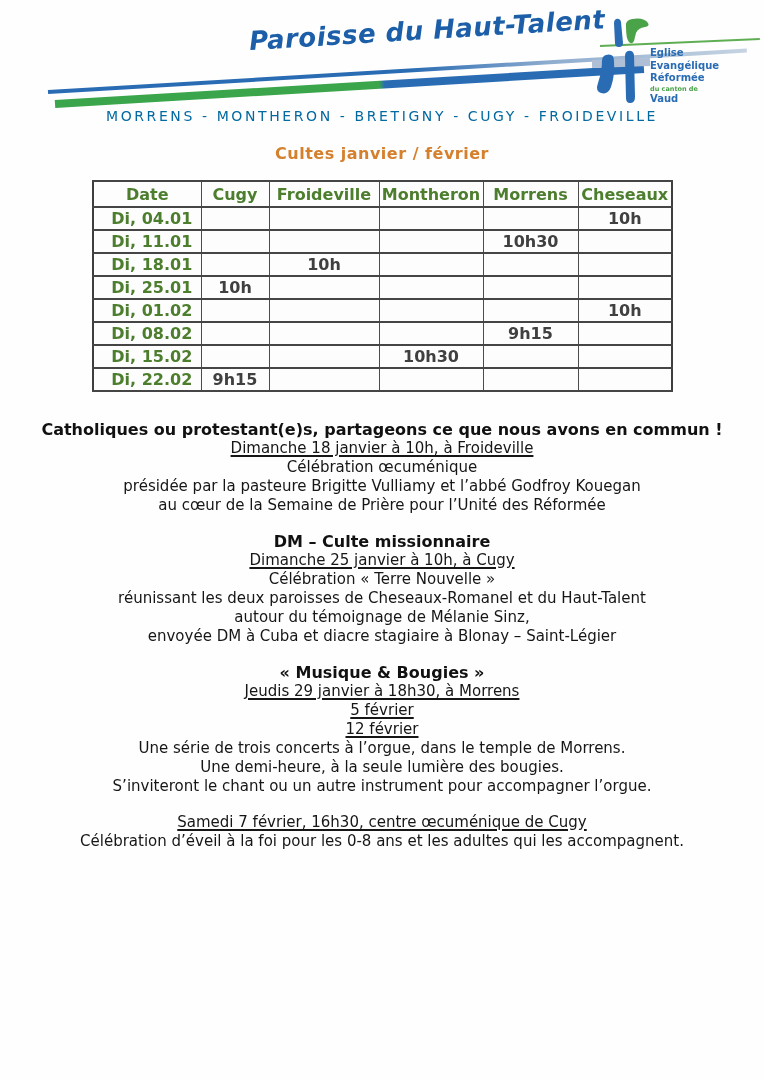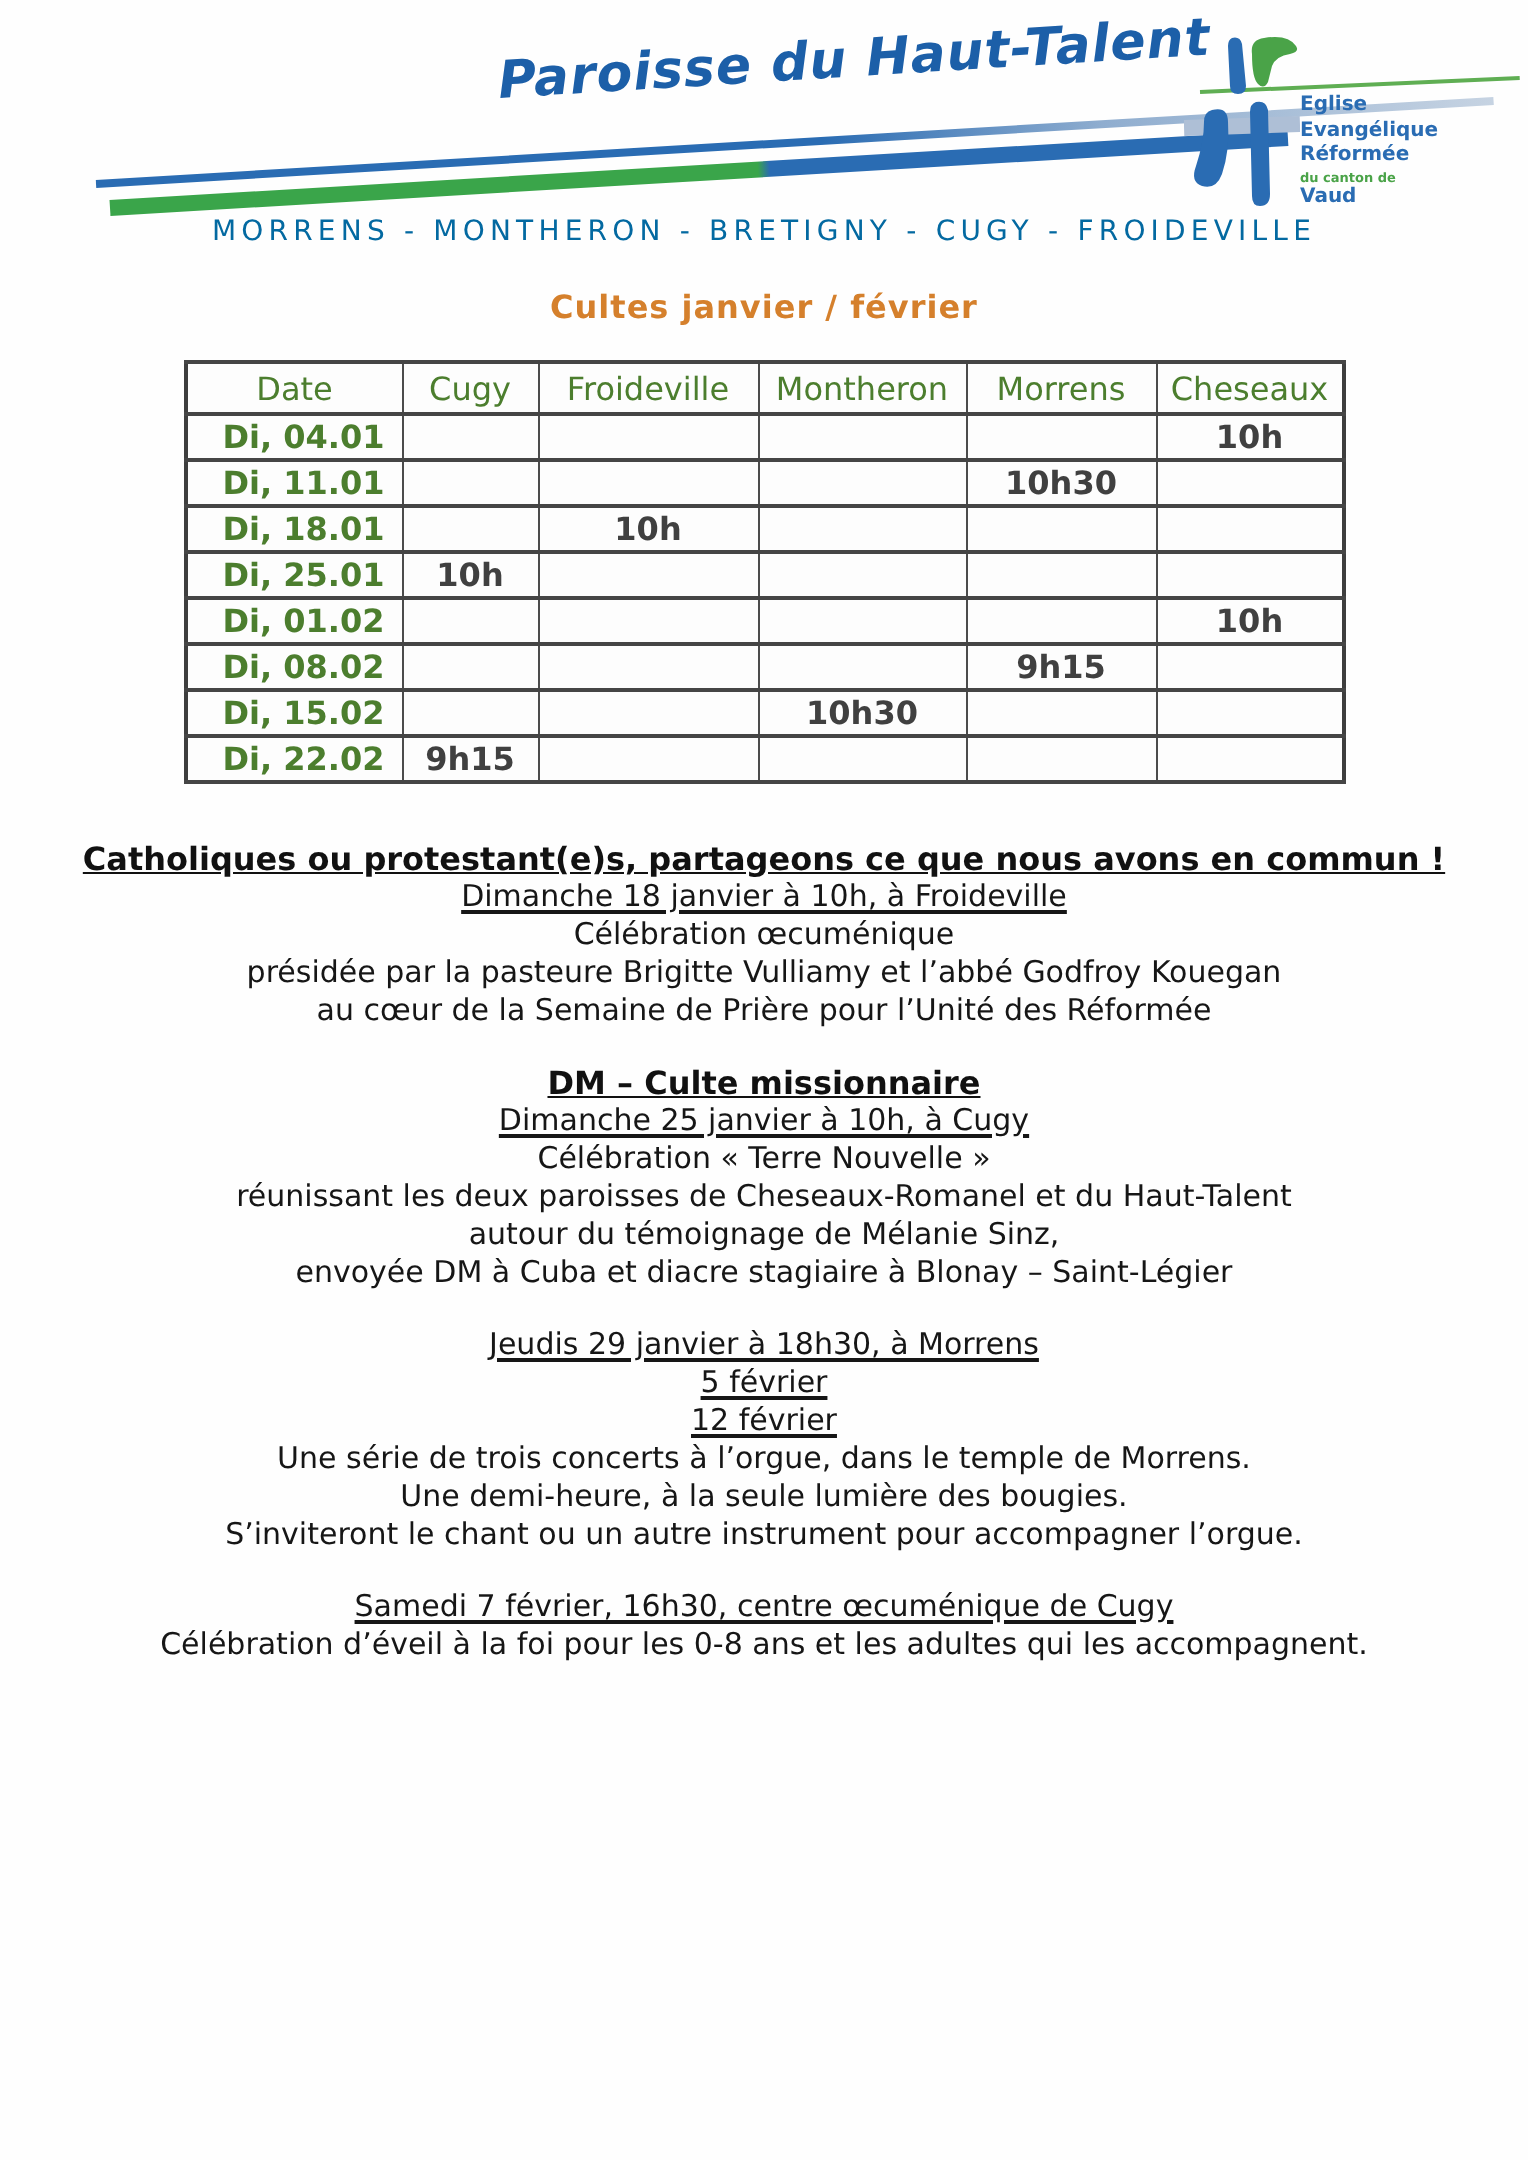--- a/index.html
+++ b/index.html
@@ -63,30 +63,30 @@
   }
 
   
   .schedule-wrap { margin:17px 0 0 92px; width:579px; }
   table { border-collapse:collapse; width:100%; table-layout:fixed; background:#fdfdfd; }
   table, th, td { border:1px solid #4c4c4c; }
   table { border-width:2px; border-color:#3e3e3e; }
   th, td { border-top-width:2px; border-bottom-width:2px; border-top-color:#454545; border-bottom-color:#454545; }
   th {
     height:26px; text-align:center; vertical-align:middle;
-    color:#4c7e2e; font-size:16px; font-weight:normal;
+    color:#4c7e2e; font-size:16px; font-weight:bold;
   }
   td { height:23px; vertical-align:middle; }
   td.date-cell { color:#4c7e2e; font-size:16px; font-weight:bold; text-align:center; padding-left:9px; }
   td.time-cell { color:#404040; font-size:16px; font-weight:bold; text-align:center; }
 
   
   .sections { margin-top:28px; }
   .section { margin-bottom:17px; text-align:center; }
-  .section-heading { font-size:16px; font-weight:bold; line-height:19px; color:#111;text-decoration:underline; }
+  .section-heading { font-size:16px; font-weight:bold; line-height:19px; color:#111; }
   .section-line { font-size:15px; line-height:19px; color:#161616; }
   .section-line.underline {
     text-decoration:underline;
     text-decoration-thickness:1.5px;
     text-underline-offset:2px;
   }
 </style>
 </head>
 <body>
 
@@ -225,20 +225,21 @@
       </div>
       <div class="section">
         <div class="section-heading">DM – Culte missionnaire</div>
         <div class="section-line underline">Dimanche 25 janvier à 10h, à Cugy</div>
         <div class="section-line">Célébration « Terre Nouvelle »</div>
         <div class="section-line">réunissant les deux paroisses de Cheseaux-Romanel et du Haut-Talent</div>
         <div class="section-line">autour du témoignage de Mélanie Sinz,</div>
         <div class="section-line">envoyée DM à Cuba et diacre stagiaire à Blonay – Saint-Légier</div>
       </div>
       <div class="section">
+        <div class="section-heading">« Musique &amp; Bougies »</div>
         <div class="section-line underline">Jeudis 29 janvier à 18h30, à Morrens</div>
         <div class="section-line underline">5 février</div>
         <div class="section-line underline">12 février</div>
         <div class="section-line">Une série de trois concerts à l’orgue, dans le temple de Morrens.</div>
         <div class="section-line">Une demi-heure, à la seule lumière des bougies.</div>
         <div class="section-line">S’inviteront le chant ou un autre instrument pour accompagner l’orgue.</div>
       </div>
       <div class="section">
         <div class="section-line underline">Samedi 7 février, 16h30, centre œcuménique de Cugy</div>
         <div class="section-line">Célébration d’éveil à la foi pour les 0-8 ans et les adultes qui les accompagnent.</div>

